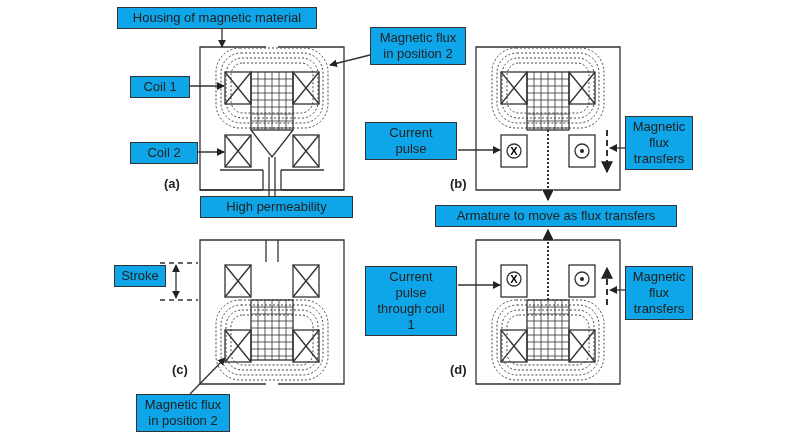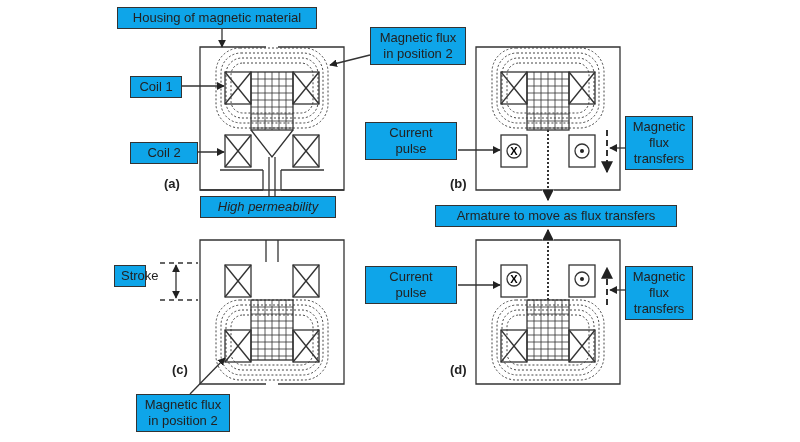--- a/index.html
+++ b/index.html
@@ -168,37 +168,38 @@
     <line x1="607" y1="305" x2="607" y2="268" stroke="#333" stroke-width="2" stroke-dasharray="6,4" marker-end="url(#ah)"></line>
     <line x1="458" y1="285" x2="500" y2="285" stroke="#333" stroke-width="1.3" marker-end="url(#ah)"></line>
     <line x1="625" y1="290" x2="610" y2="290" stroke="#333" stroke-width="1.3" marker-end="url(#ah)"></line>
   </svg>
 
 <div class="lbl" style="left:117px;top:7px;width:200px;">Housing of magnetic material</div>
 <div class="lbl" style="left:370px;top:27px;width:96px;">
     <div>Magnetic flux</div>
     <div>in position 2</div>
   </div>
-<div class="lbl" style="left:130px;top:76px;width:52px;">Coil 1</div>
+<div class="lbl" style="left:130px;top:76px;width:60px;">Coil 1</div>
 <div class="lbl" style="left:130px;top:142px;width:68px;">Coil 2</div>
-<div class="lbl" style="left:200px;top:196px;width:136px;font-style:italic;">
+<div class="lbl" style="left:200px;top:196px;width:153px;">
     <div>High permeability</div>
   </div>
 <div class="lbl" style="left:365px;top:122px;width:92px;">
     <div>Current pulse</div>
   </div>
 <div class="lbl" style="left:625px;top:116px;width:68px;">
     <div>Magnetic</div>
     <div>flux</div>
     <div>transfers</div>
   </div>
 <div class="lbl" style="left:435px;top:205px;width:242px;">Armature to move as flux transfers</div>
-<div class="lbl" style="left:114px;top:265px;width:32px;">Stroke</div>
+<div class="lbl" style="left:114px;top:265px;width:52px;">Stroke</div>
 <div class="lbl" style="left:365px;top:266px;width:92px;">
     <div>Current pulse</div>
+    <div>through coil 1</div>
   </div>
 <div class="lbl" style="left:625px;top:266px;width:68px;">
     <div>Magnetic</div>
     <div>flux</div>
     <div>transfers</div>
   </div>
 <div class="lbl" style="left:136px;top:394px;width:94px;">
     <div>Magnetic flux</div>
     <div>in position 2</div>
   </div>

